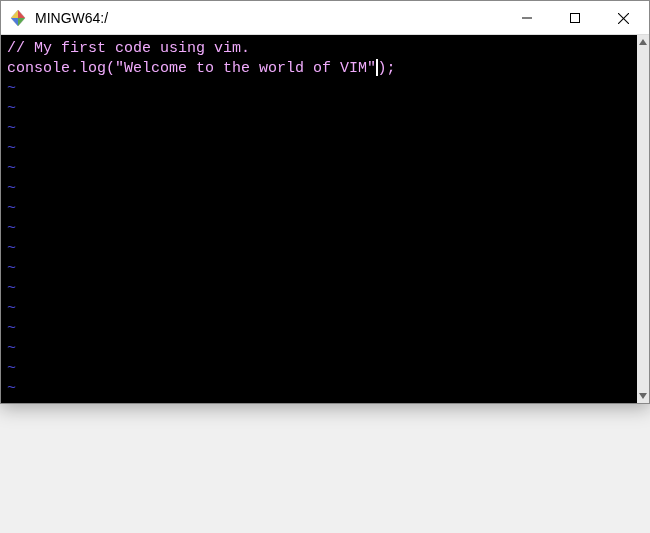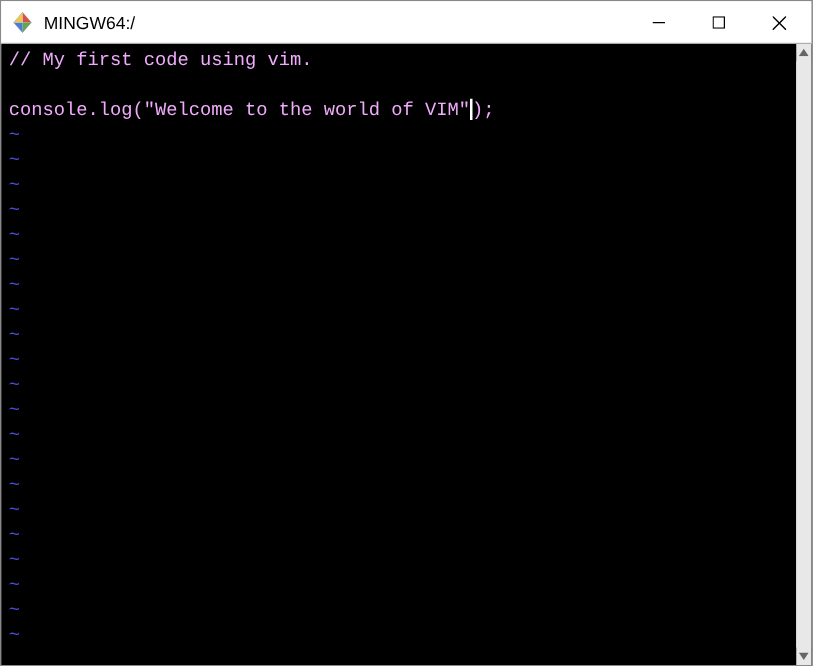--- a/index.html
+++ b/index.html
@@ -9,21 +9,21 @@
     }
     body {
       width: 650px;
       height: 533px;
       background: #f0f0f0;
       font-family: "Segoe UI", Tahoma, sans-serif;
       overflow: hidden;
     }
     .window {
       width: 650px;
-      height: 533px;
+      height: 404px;
       background: #ffffff;
       border: 1px solid #888;
       display: flex;
       flex-direction: column;
       box-shadow: 0 4px 18px rgba(0,0,0,0.3);
     }
     .titlebar {
       height: 34px;
       background: #ffffff;
       display: flex;

